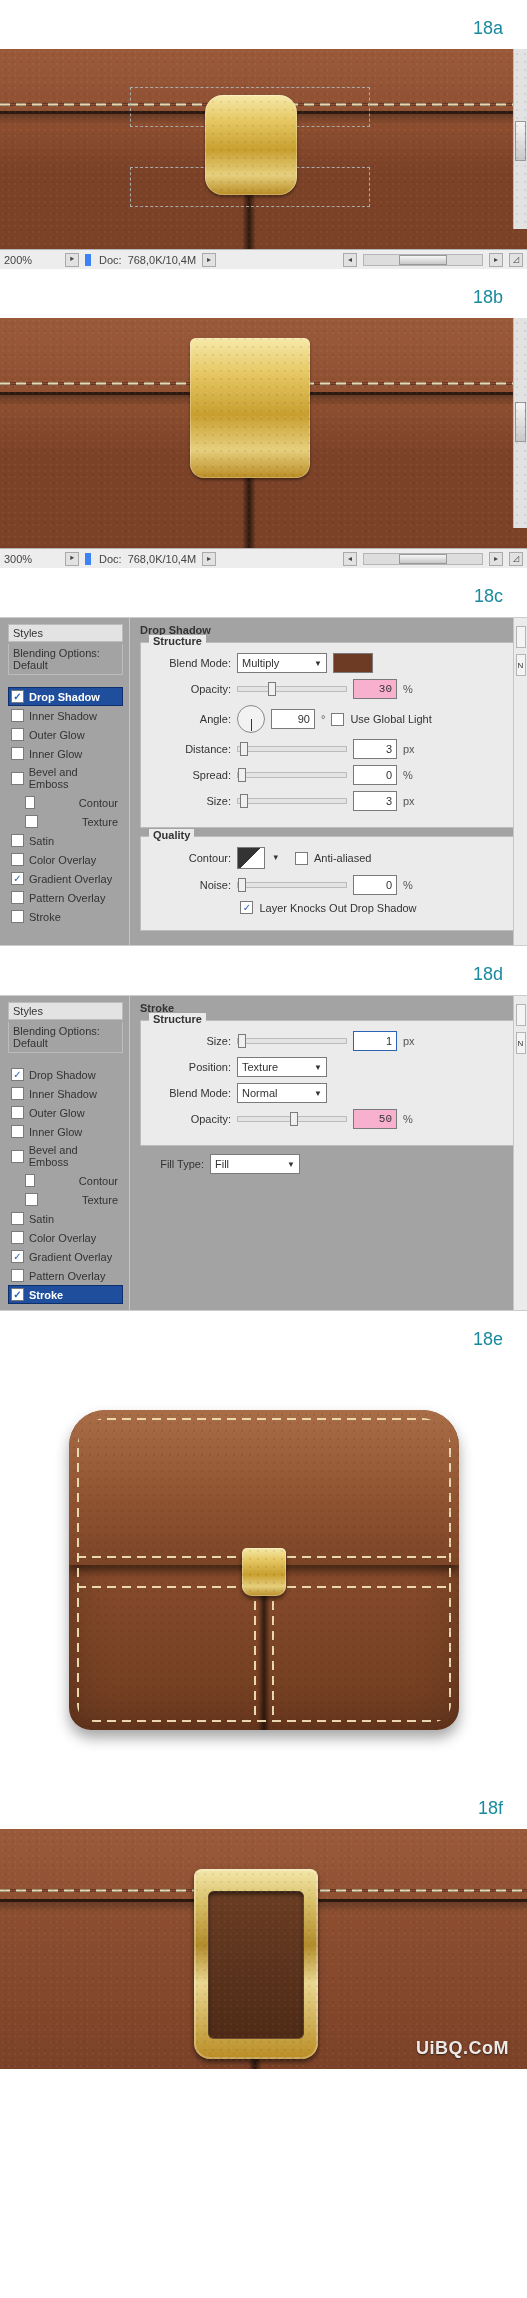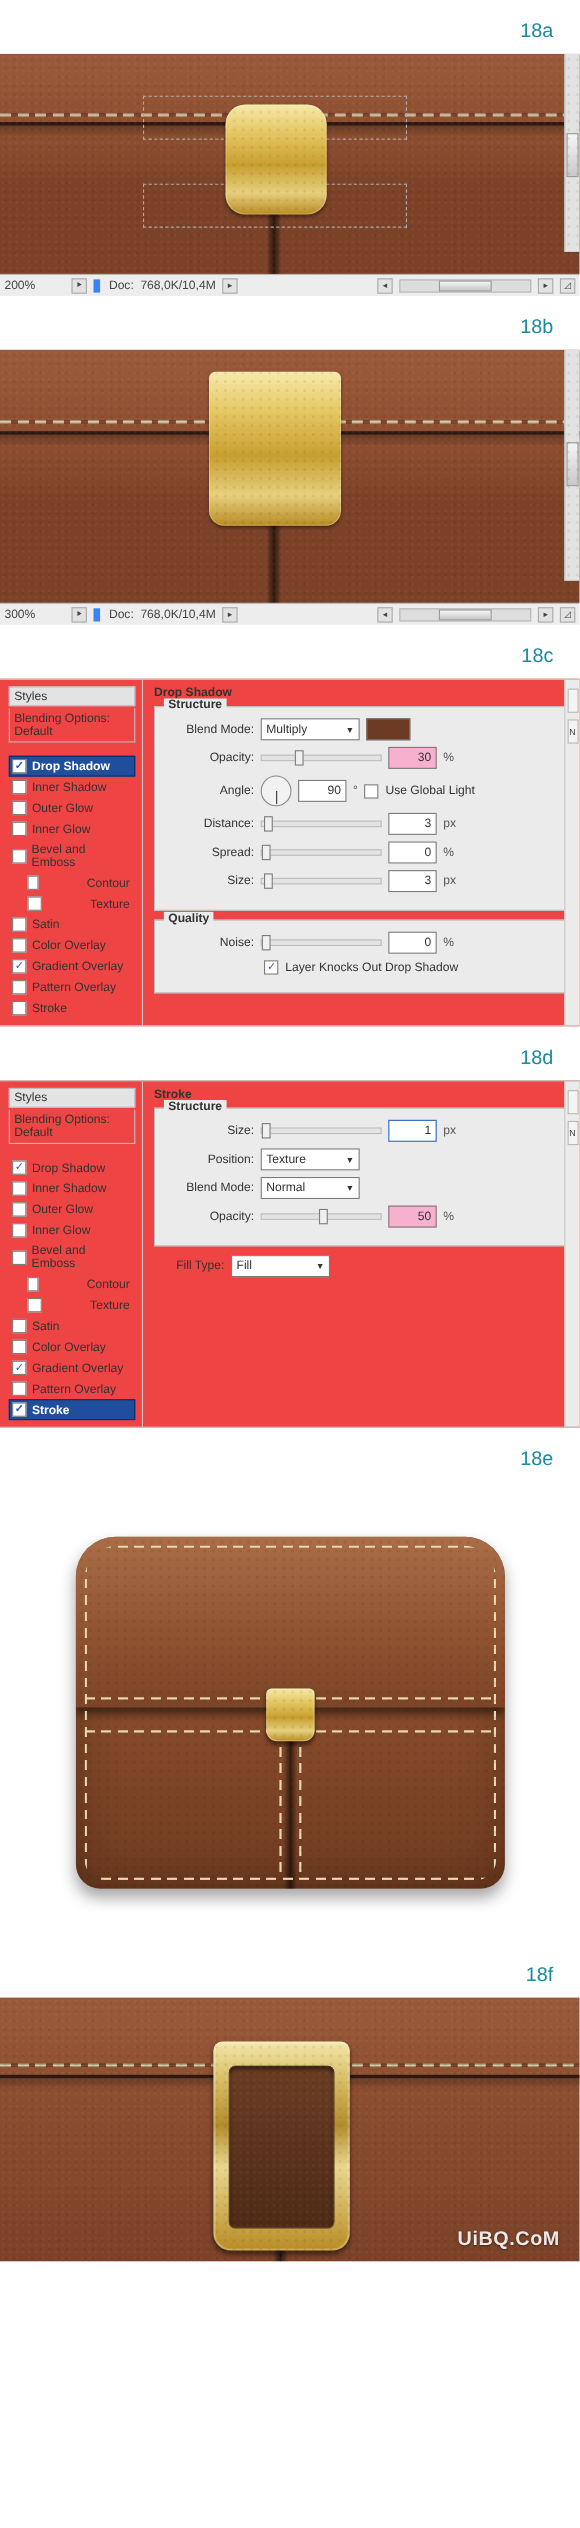--- a/index.html
+++ b/index.html
@@ -98,21 +98,21 @@
     background: #e2e2e2; border-left: 1px solid #bbb;
   }
   .right-strip .vthumb {
     position: absolute; left: 1px; right: 1px; top: 40%; height: 40px;
     background: linear-gradient(#f6f6f6,#c8c8c8); border: 1px solid #999;
   }
 
   
   .dialog {
     width: 527px;
-    background: #ef4444;
+    background: #a3a3a3;
     border-top: 1px solid #ccc;
     border-bottom: 1px solid #ccc;
     display: flex;
     font-size: 11px;
     color: #333;
     position: relative;
   }
   .styles-col {
     width: 130px;
     padding: 6px 6px 6px 8px;
@@ -171,21 +171,21 @@
   .form-row .lbl {
     width: 80px; text-align: right;
   }
   .select, .numbox {
     border: 1px solid #7a7a7a; background: #fff; height: 20px;
     padding: 0 4px; display: inline-flex; align-items: center;
   }
   .select { min-width: 90px; justify-content: space-between; }
   .select .caret { font-size: 8px; color: #333; margin-left: 8px; }
   .numbox { width: 44px; justify-content: flex-end; }
-  .numbox.highlight { background: #f7b1cf; }
+  .numbox.highlight { background: #f7b1cf; font-family: Liberation Mono, monospace; }
   .slider {
     width: 110px; height: 6px; border: 1px solid #bcbcbc; background: #e3e3e3;
     position: relative;
   }
   .slider .thumb {
     position: absolute; top: -5px; width: 8px; height: 14px; background: #f0f0f0;
     border: 1px solid #7a7a7a;
   }
   .swatch {
     width: 40px; height: 20px; border: 1px solid #7a7a7a;
@@ -465,20 +465,27 @@
             <div class="thumb" style="left:2%"></div>
           </div>
         <div class="numbox">3</div>
         <span class="unit">px</span>
       </div>
     </div>
 
     <div class="fieldset">
       <div class="legend">Quality</div>
 
+      <div class="form-row">
+        <span class="lbl">Contour:</span>
+        <div class="contour-swatch"></div>
+        <span style="width:18px"></span>
+        <span class="cbx"></span>
+        <span>Anti-aliased</span>
+      </div>
 
       <div class="form-row">
         <span class="lbl">Noise:</span>
         <div class="slider">
             <div class="thumb" style="left:0%"></div>
           </div>
         <div class="numbox">0</div>
         <span class="unit">%</span>
       </div>
 

